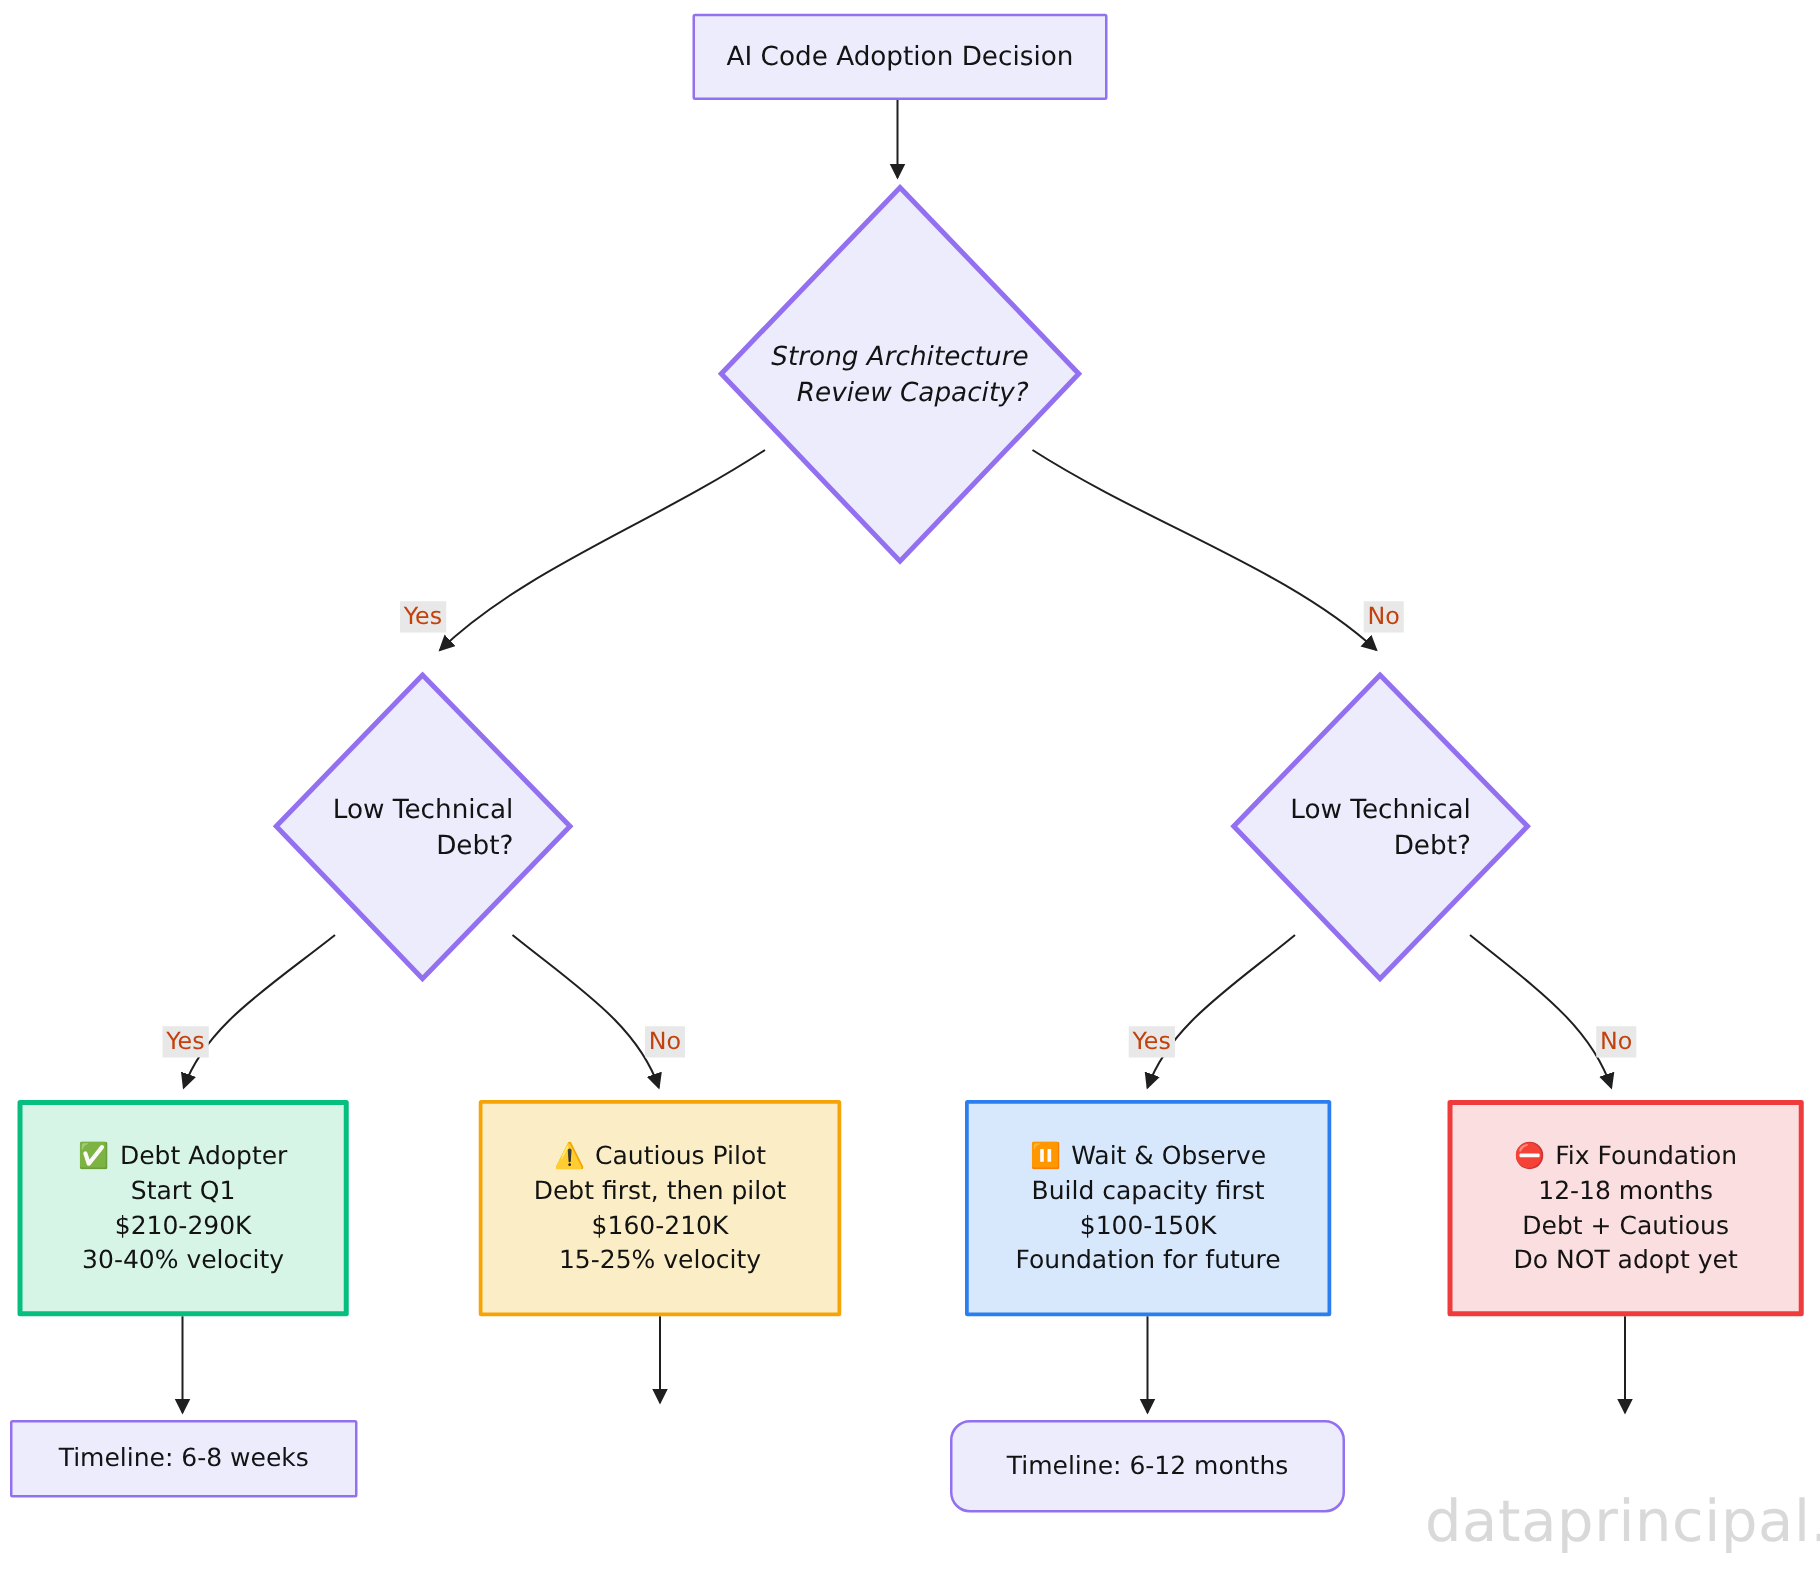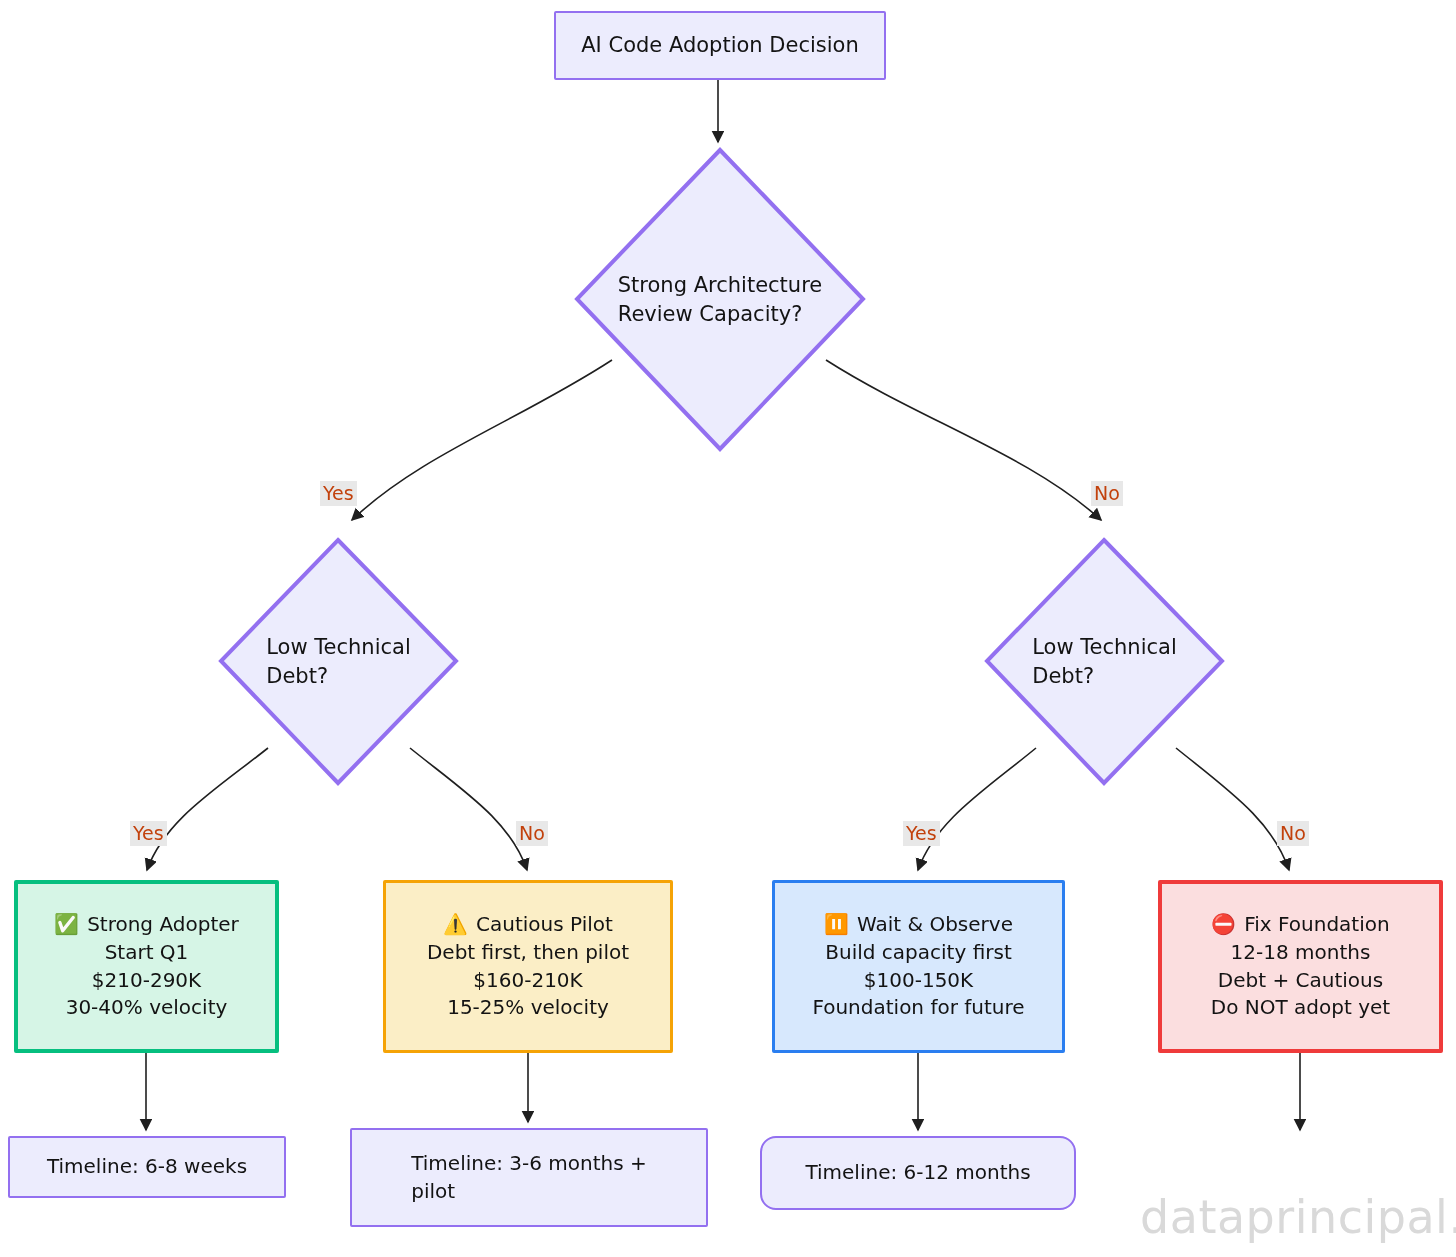--- a/index.html
+++ b/index.html
@@ -24,21 +24,21 @@
     width: 1456px;
     height: 1257px;
     pointer-events: none;
   }
   .node {
     position: absolute;
     box-sizing: border-box;
     display: flex;
     align-items: center;
     justify-content: center;
-    text-align: left;
+    text-align: right;
     color: #131313;
     line-height: 1.38;
     z-index: 2;
   }
   
   .rect {
     border-radius: 2px;
   }
   .rect-purple {
     background: #ececfd;
@@ -136,21 +136,21 @@
       <path d="M528,1053 L528,1122"></path>
       <path d="M918,1053 L918,1130"></path>
       <path d="M1300,1053 L1300,1130"></path>
     </g>
   </svg>
 
   <div class="node rect rect-purple" style="left:554px; top:11px; width:332px; height:69px; font-size:21px;">
     <span class="txt">AI Code Adoption Decision</span>
   </div>
 
-  <div class="node diamond" style="left:574px; top:147px; width:292px; height:305px; font-size:21px;">
+  <div class="node diamond" style="left:574px; top:147px; width:292px; height:305px; font-size:21px;font-style:italic;">
     <svg class="shape" viewBox="0 0 292 305" preserveAspectRatio="none">
       <polygon points="146,3 289,152 146,302 3,152" fill="#ececfd" stroke="#9370f0" stroke-width="4"></polygon>
     </svg>
     <span class="txt">Strong Architecture
 Review Capacity?</span>
   </div>
 
   <div class="node diamond" style="left:218px; top:537px; width:241px; height:249px; font-size:21px;">
     <svg class="shape" viewBox="0 0 241 249" preserveAspectRatio="none">
       <polygon points="120,3 238,124 120,246 3,124" fill="#ececfd" stroke="#9370f0" stroke-width="4"></polygon>
@@ -170,21 +170,21 @@
   <div class="edge-label" style="left:320px; top:481px;">Yes</div>
   <div class="edge-label" style="left:1091px; top:481px;">No</div>
   <div class="edge-label" style="left:130px; top:821px;">Yes</div>
   <div class="edge-label" style="left:516px; top:821px;">No</div>
   <div class="edge-label" style="left:903px; top:821px;">Yes</div>
   <div class="edge-label" style="left:1277px; top:821px;">No</div>
 
   <div class="node rect rect-green" style="left:14px; top:880px; width:265px; height:173px; font-size:20px; flex-direction:column; justify-content:center;">
     <div style="display:flex; align-items:center; gap:8px;">
       <span class="emoji">✅</span>
-      <span>Strong Adopter</span>
+      <span>Debt Adopter</span>
     </div>
     <div>Start Q1</div>
     <div>$210-290K</div>
     <div>30-40% velocity</div>
   </div>
 
   <div class="node rect rect-yellow" style="left:383px; top:880px; width:290px; height:173px; font-size:20px; flex-direction:column; justify-content:center;">
     <div style="display:flex; align-items:center; gap:8px;">
       <span class="emoji">⚠️</span>
       <span>Cautious Pilot</span>
@@ -211,24 +211,20 @@
     </div>
     <div>12-18 months</div>
     <div>Debt + Cautious</div>
     <div>Do NOT adopt yet</div>
   </div>
 
   <div class="node rect rect-purple" style="left:8px; top:1136px; width:278px; height:62px; font-size:20px;">
     <span class="txt">Timeline: 6-8 weeks</span>
   </div>
 
-  <div class="node rect rect-purple" style="left:350px; top:1128px; width:358px; height:99px; font-size:20px;">
-    <span class="txt">Timeline: 3-6 months +
-pilot</span>
-  </div>
 
   <div class="node rect rect-purple" style="left:760px; top:1136px; width:316px; height:74px; font-size:20px;border-radius:16px;">
     <span class="txt">Timeline: 6-12 months</span>
   </div>
 
 
   <div class="watermark" style="left:1140px; top:1190px;">dataprincipal.io</div>
 
 </div>
 

